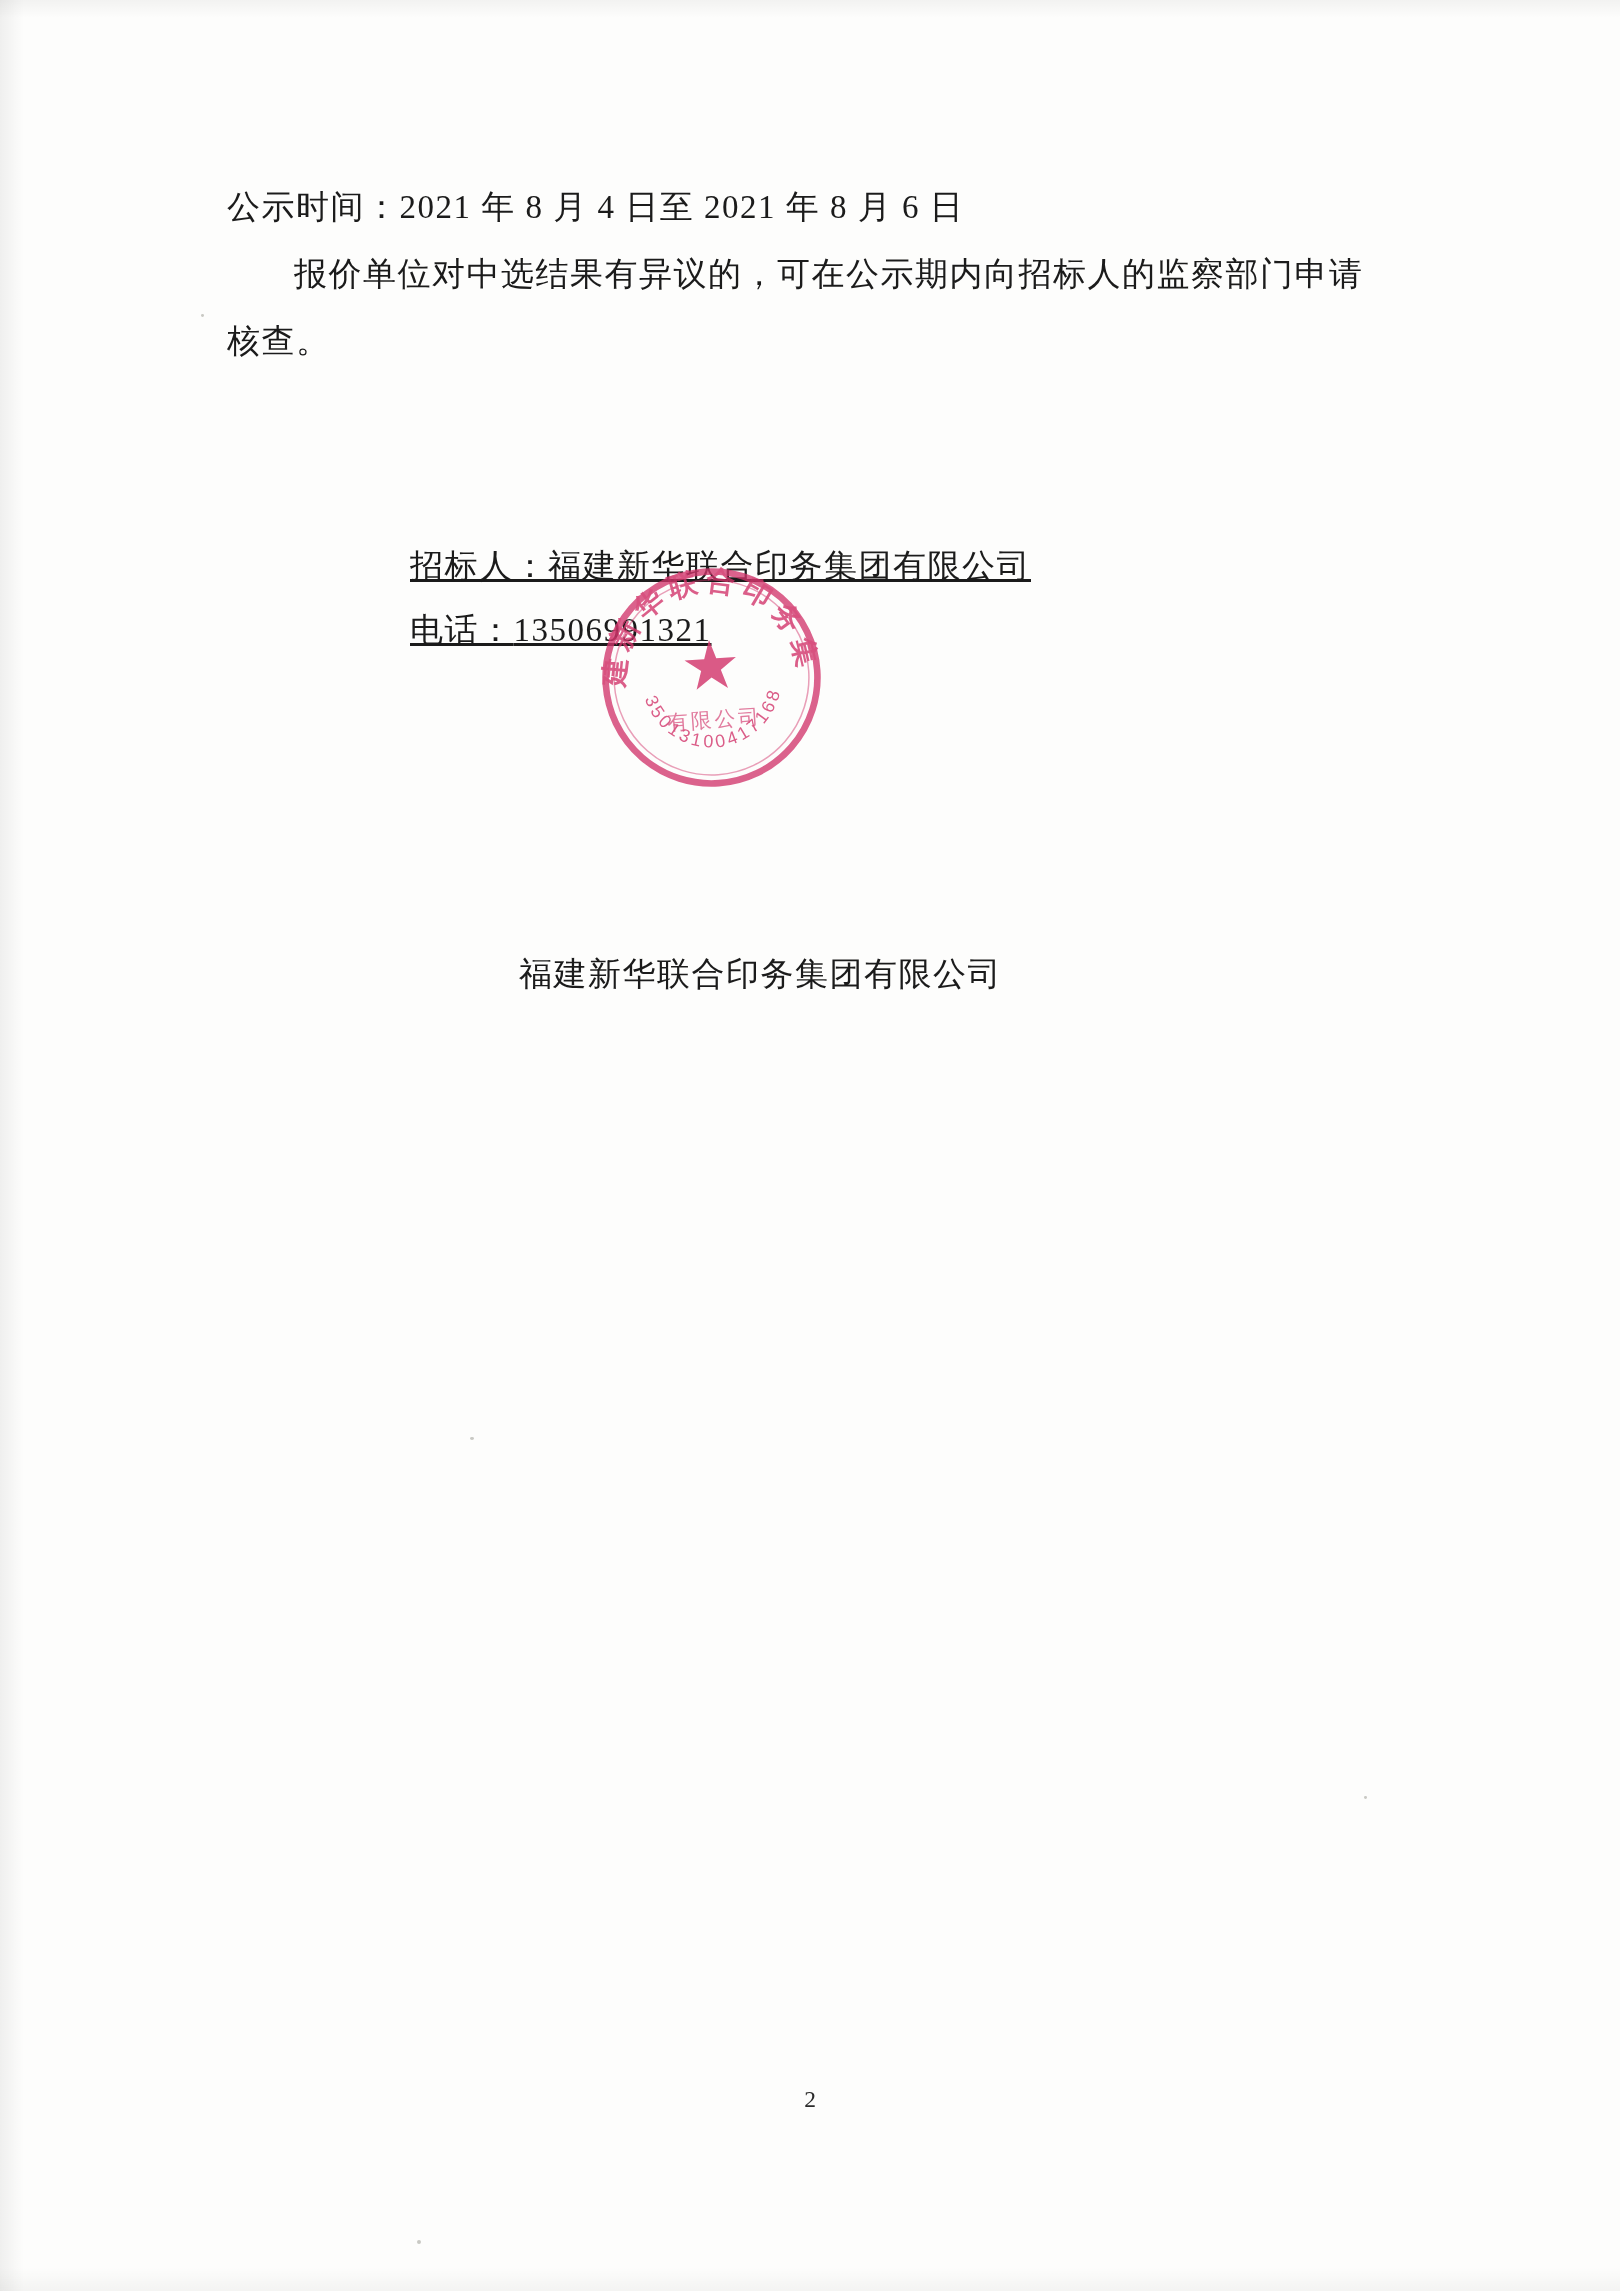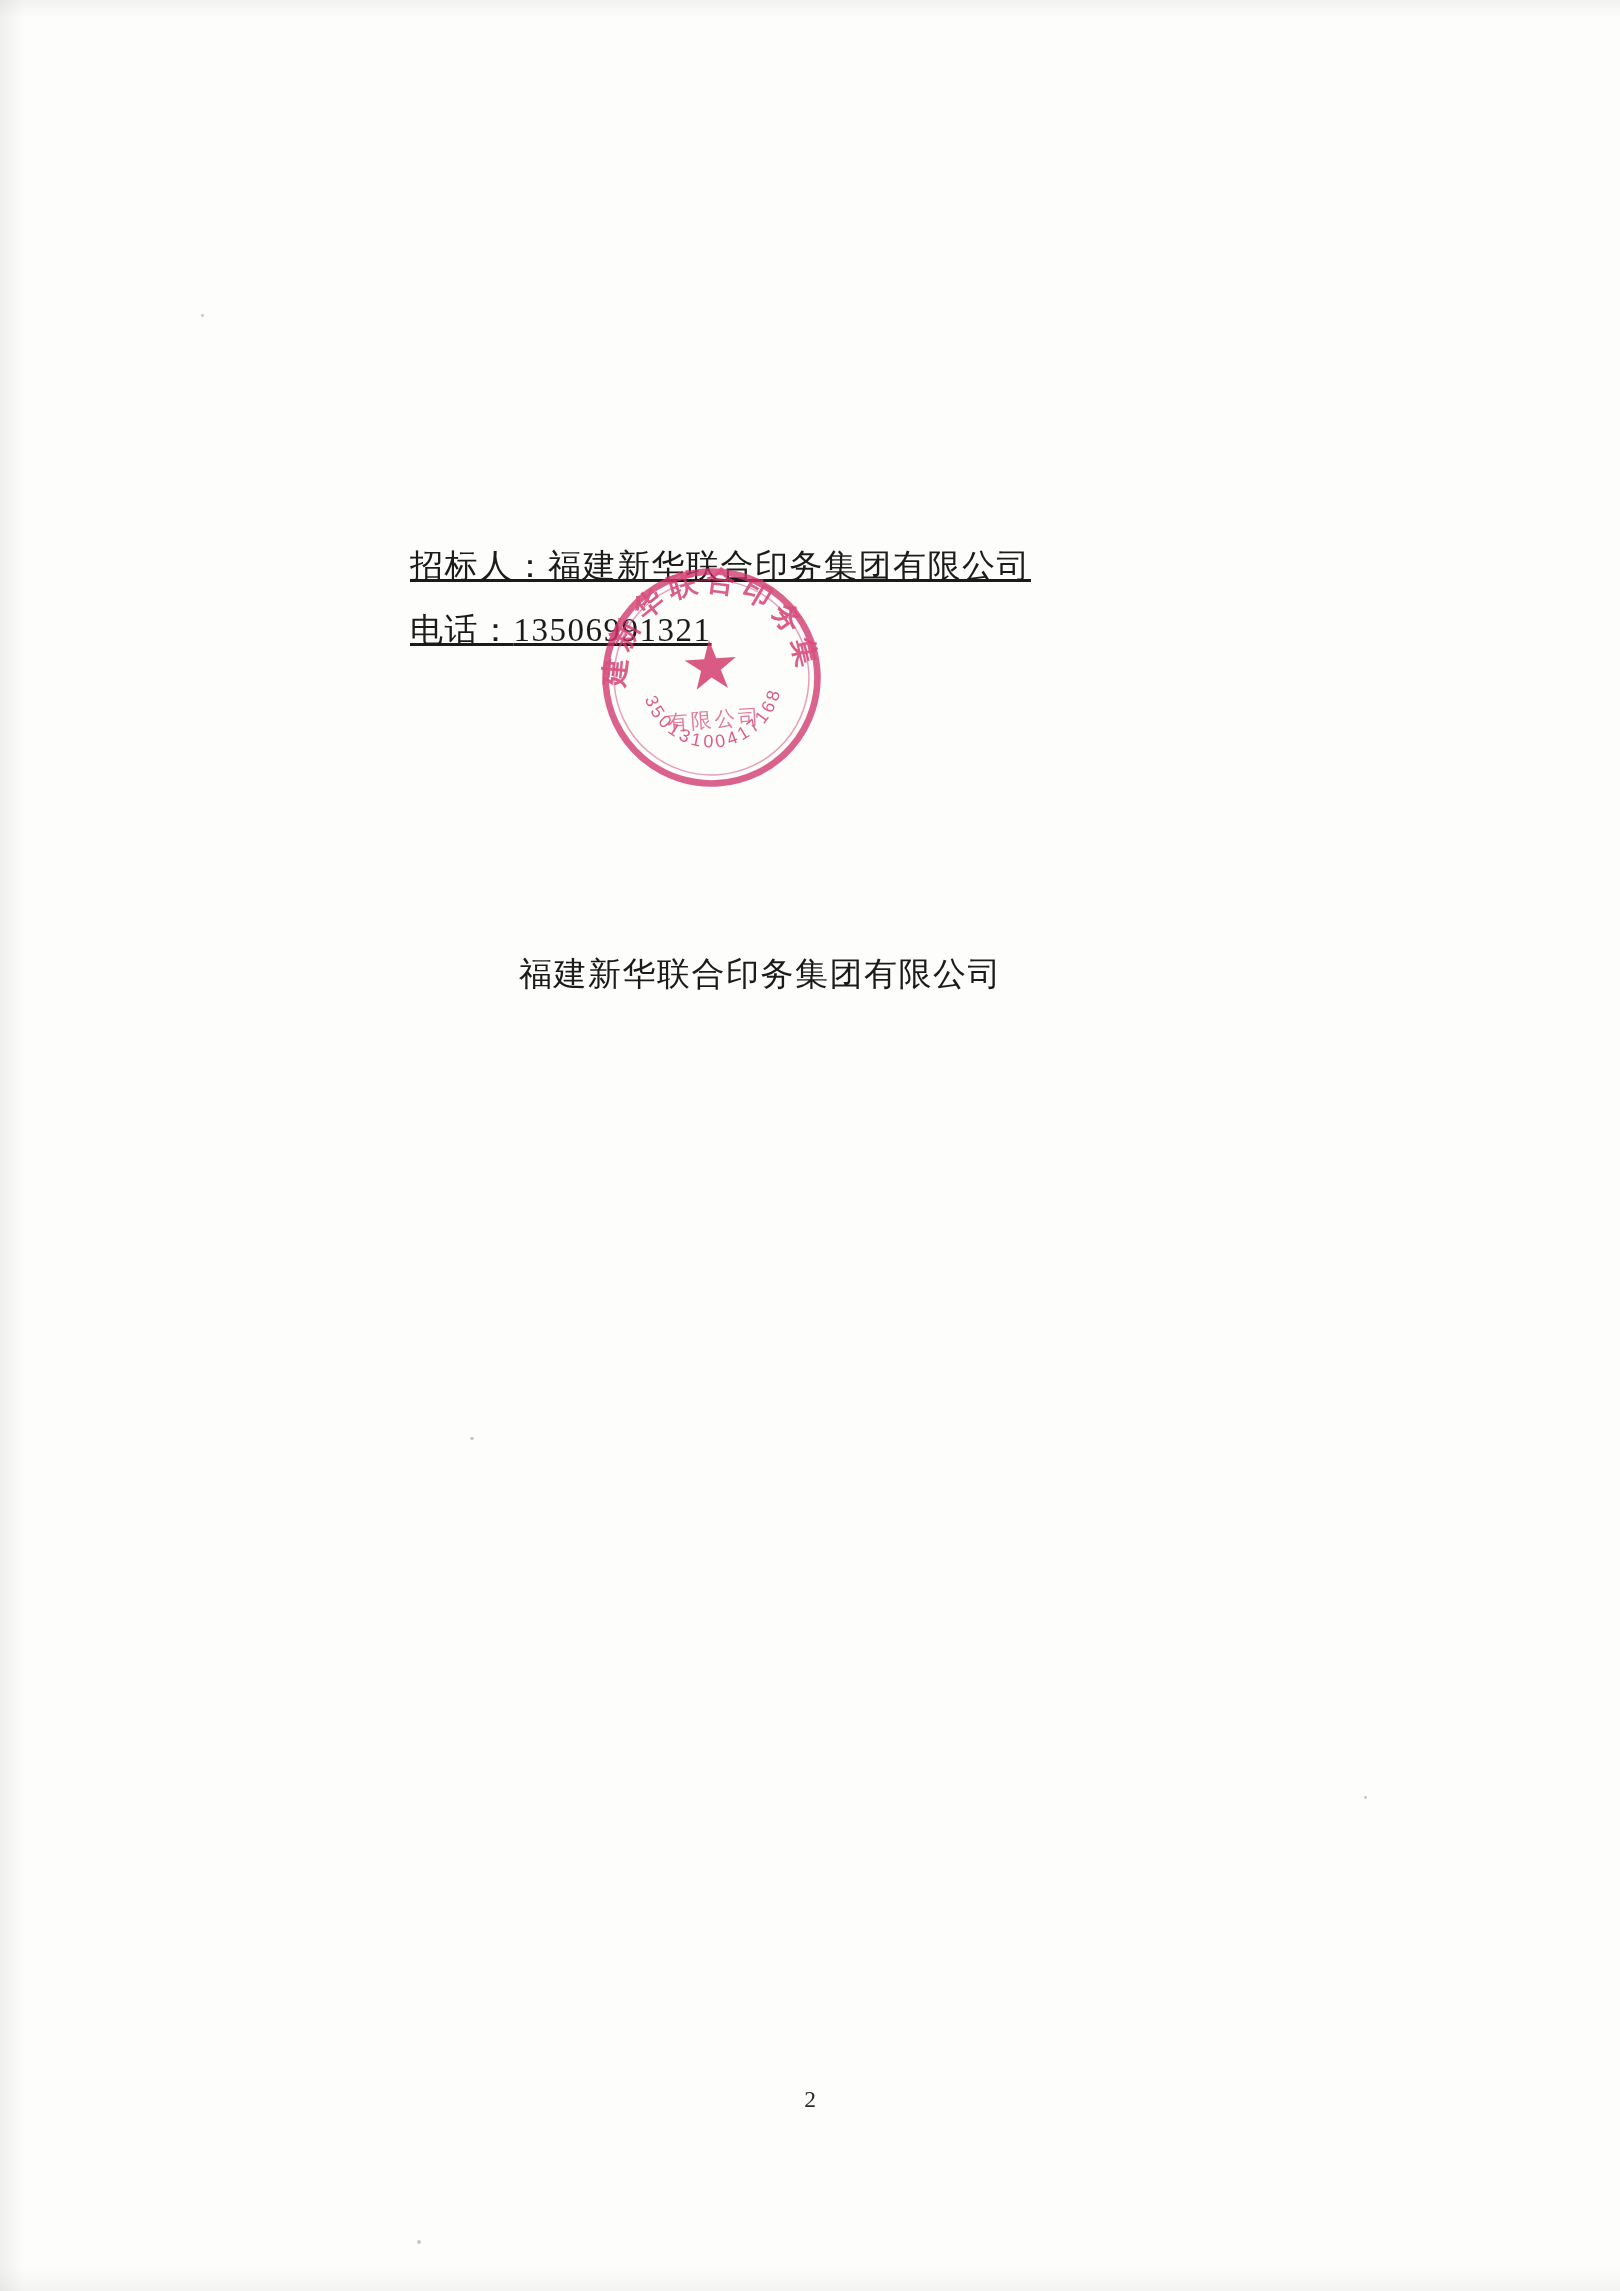--- a/index.html
+++ b/index.html
@@ -122,20 +122,24 @@
 
   <div class="scan-edge-left"></div>
   <div class="scan-edge-top"></div>
   <div class="scan-edge-bottom"></div>
 
   <div class="speck" style="left:201px; top:314px; width:2.9px; height:2.9px;"></div>
   <div class="speck" style="left:470px; top:1437px; width:3.9px; height:2.9px;"></div>
   <div class="speck" style="left:417px; top:2240px; width:3.9px; height:3.9px;"></div>
   <div class="speck" style="left:1364px; top:1796px; width:2.9px; height:2.9px;"></div>
 
+  <div class="body-text">
+    <p class="para">公示时间：2021 年 8 月 4 日至 2021 年 8 月 6 日</p>
+    <p class="para indent">报价单位对中选结果有异议的，可在公示期内向招标人的监察部门申请核查。</p>
+  </div>
 
   <div class="signature-block">
     <div class="sig-line">
       <span>招标人：</span><span>福建新华联合印务集团有限公司</span>
     </div>
     <div class="sig-line">
       <span>电话：</span><span>13506991321</span>
     </div>
   </div>
 

